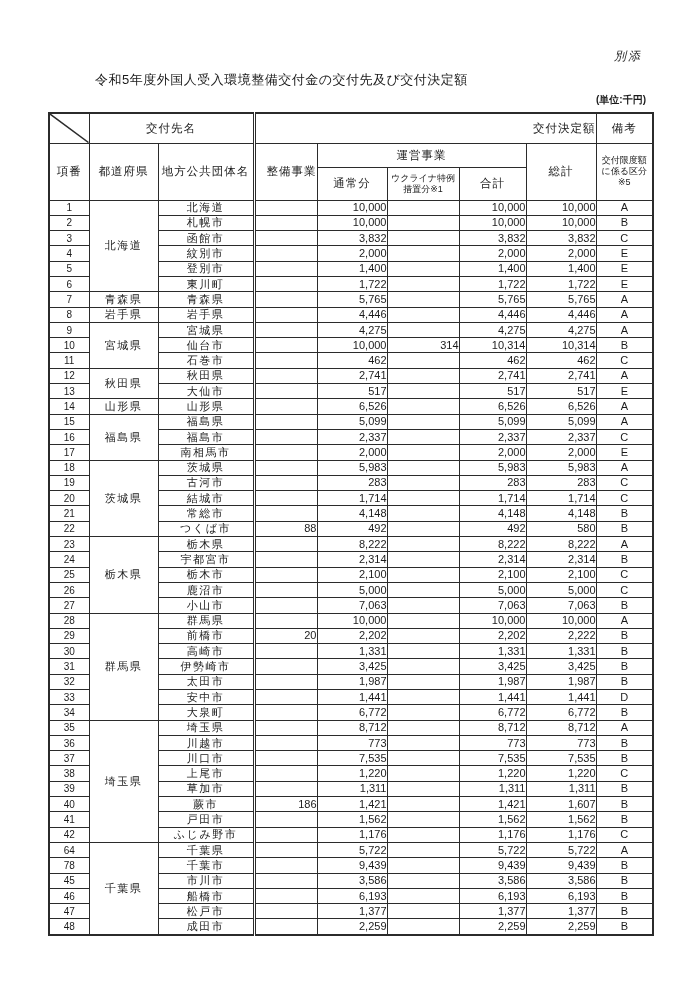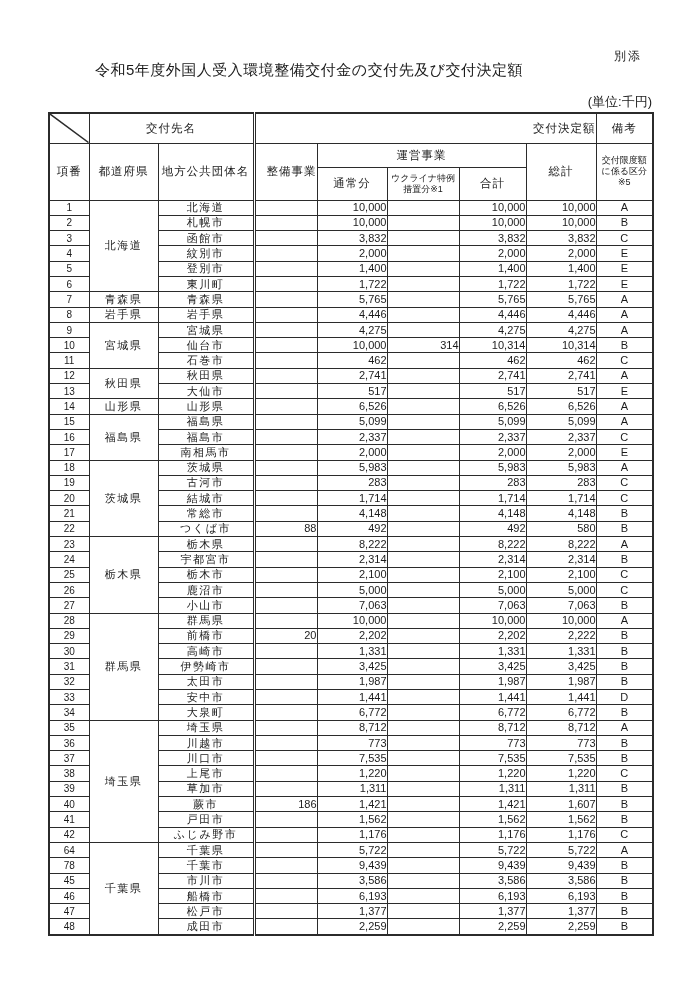--- a/index.html
+++ b/index.html
@@ -1,23 +1,23 @@
 <!DOCTYPE html>
 <html><head>
 <meta charset="utf-8">
 <style>
   html,body{margin:0;padding:0;}
   body{
     width:700px;height:1000px;position:relative;background:#ffffff;
     font-family:"Liberation Sans","DejaVu Sans",sans-serif;
     color:#1b1b1b;
   }
-  .attachment{position:absolute;top:48px;right:58px;font-size:12px;letter-spacing:2px;}
-  .doc-title{position:absolute;top:61px;left:95px;font-size:15px;letter-spacing:0.5px;}
-  .unit-note{position:absolute;top:93px;right:48px;font-size:13px;}
+  .attachment{position:absolute;top:48px;right:58px;font-size:12px;letter-spacing:2px;font-style:italic;}
+  .doc-title{position:absolute;top:71px;left:95px;font-size:13px;letter-spacing:0.5px;}
+  .unit-note{position:absolute;top:93px;right:54px;font-size:10px;font-weight:bold;}
   table.grant{
     position:absolute;left:48px;top:112px;
     border-collapse:collapse;table-layout:fixed;width:604px;
     border:2px solid #2b2b2b;
   }
   table.grant th,table.grant td{
     border:1px solid #2b2b2b;
     padding:0;margin:0;
     font-weight:normal;
     overflow:hidden;

